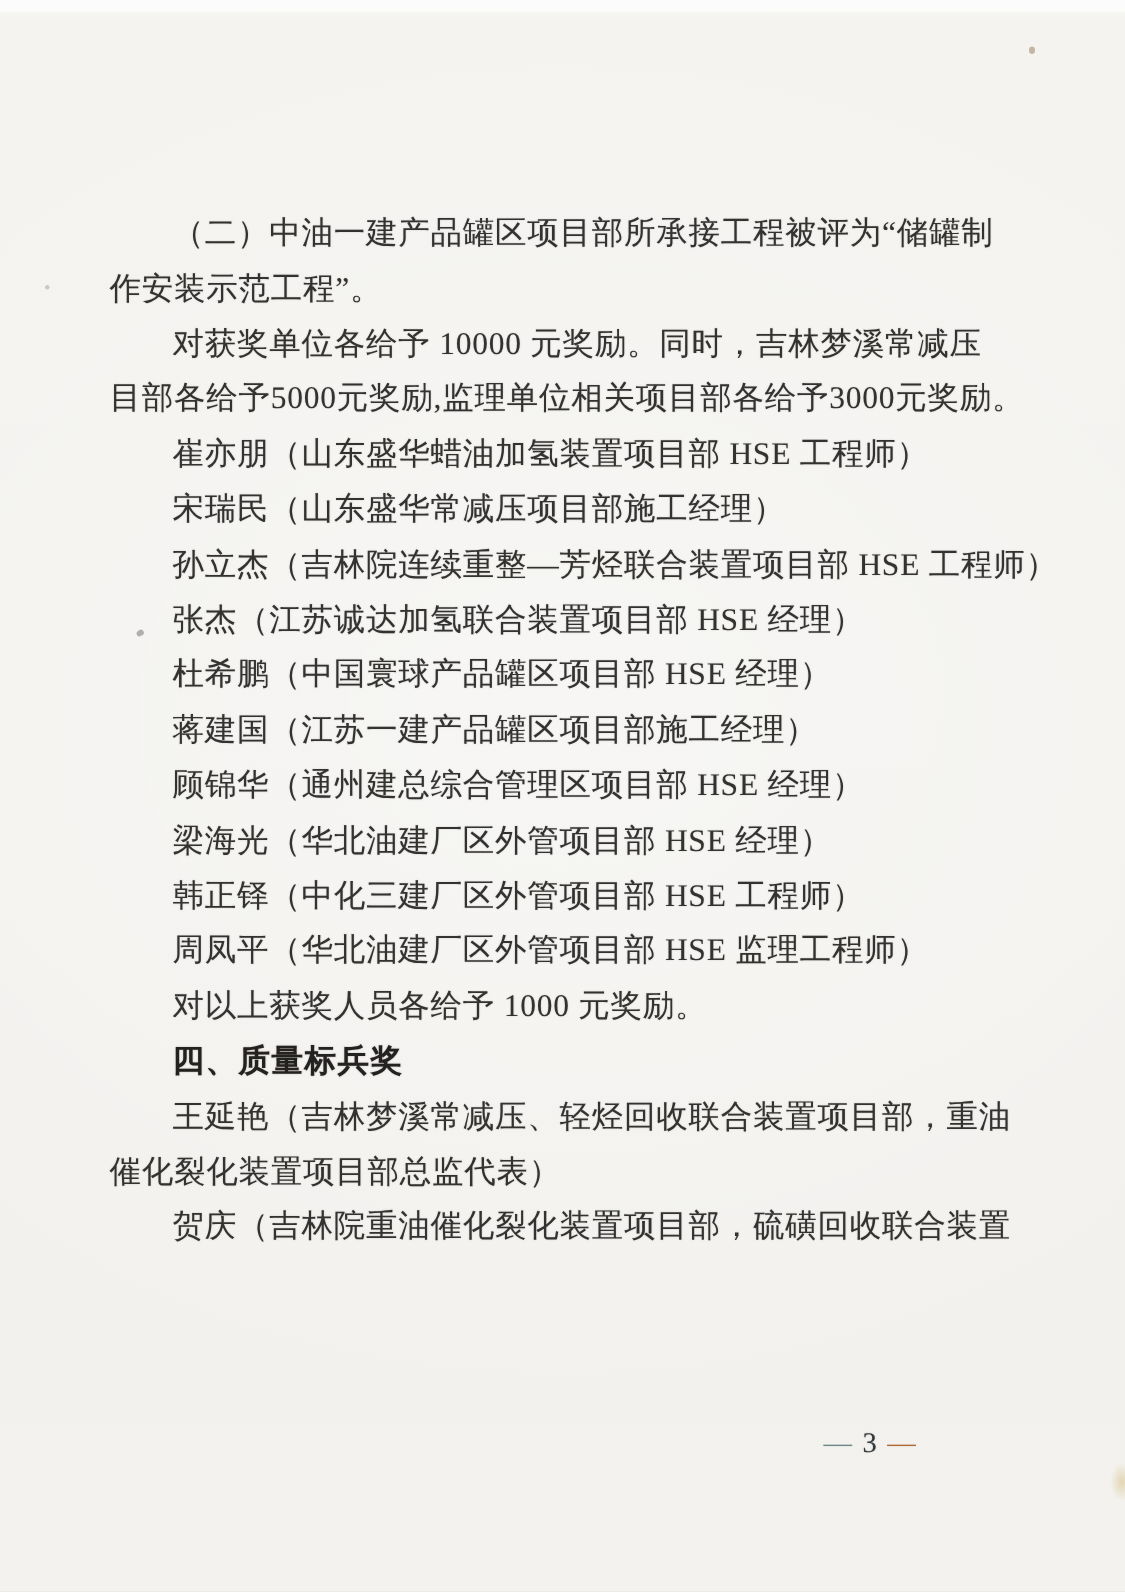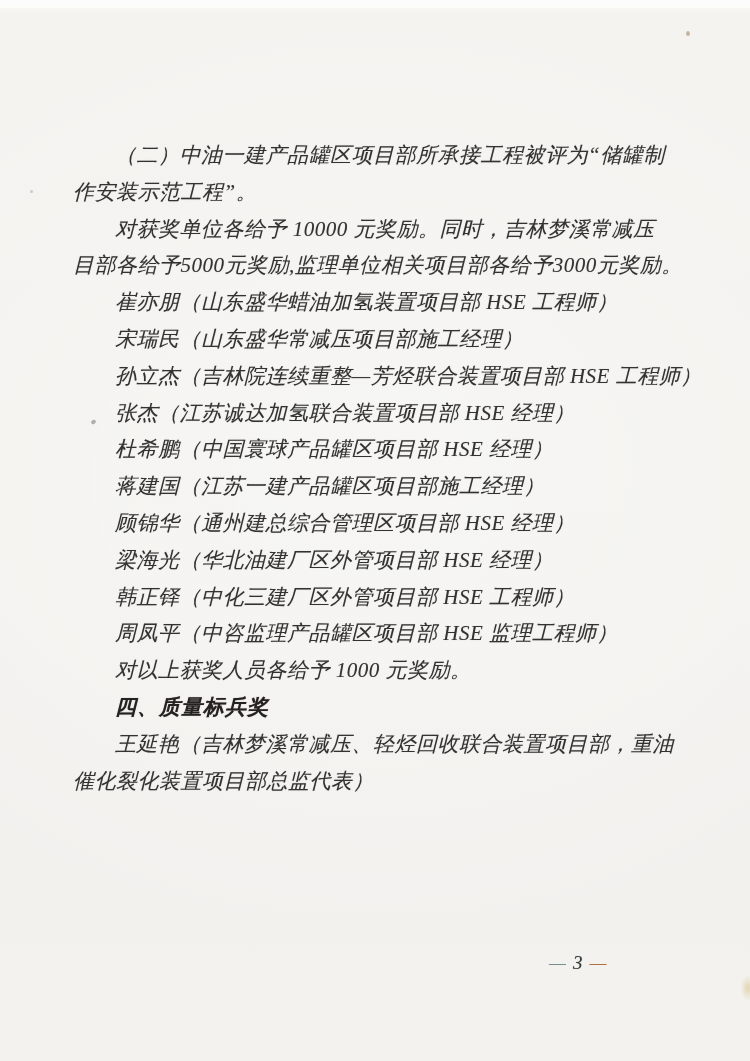--- a/index.html
+++ b/index.html
@@ -13,21 +13,20 @@
     background: #e9e8e5;
   }
   .page {
     position: relative;
     width: 750px;
     height: 1061px;
     background:
       radial-gradient(ellipse 900px 700px at 50% 45%, rgba(255,255,255,0.35), rgba(255,255,255,0) 70%),
       linear-gradient(180deg, #fbfbf9 0px, #f4f3f0 14px, #f3f2ef 300px, #f2f1ee 800px, #f3f2ee 1061px);
     font-family: "Liberation Serif", "DejaVu Serif", serif;
-    font-style: italic;
   }
   
   .page::before {
     content: "";
     position: absolute;
     left: 0; top: 0;
     width: 100%; height: 8px;
     background: #fdfdfc;
     opacity: 0.8;
   }
@@ -112,25 +111,26 @@
       <div class="line">目部各给予5000元奖励,监理单位相关项目部各给予3000元奖励。</div>
       <div class="line indent">崔亦朋（山东盛华蜡油加氢装置项目部 HSE 工程师）</div>
       <div class="line indent">宋瑞民（山东盛华常减压项目部施工经理）</div>
       <div class="line indent">孙立杰（吉林院连续重整—芳烃联合装置项目部 HSE 工程师）</div>
       <div class="line indent">张杰（江苏诚达加氢联合装置项目部 HSE 经理）</div>
       <div class="line indent">杜希鹏（中国寰球产品罐区项目部 HSE 经理）</div>
       <div class="line indent">蒋建国（江苏一建产品罐区项目部施工经理）</div>
       <div class="line indent">顾锦华（通州建总综合管理区项目部 HSE 经理）</div>
       <div class="line indent">梁海光（华北油建厂区外管项目部 HSE 经理）</div>
       <div class="line indent">韩正铎（中化三建厂区外管项目部 HSE 工程师）</div>
-      <div class="line indent">周凤平（中咨监理产品罐区项目部 HSE 监理工程师）</div>
+      <div class="line indent">周凤平（华北油建厂区外管项目部 HSE 监理工程师）</div>
       <div class="line indent">对以上获奖人员各给予 1000 元奖励。</div>
       <div class="line indent heading">四、质量标兵奖</div>
       <div class="line indent">王延艳（吉林梦溪常减压、轻烃回收联合装置项目部，重油</div>
       <div class="line">催化裂化装置项目部总监代表）</div>
+      <div class="line indent">贺庆（吉林院重油催化裂化装置项目部，硫磺回收联合装置</div>
     </div>
 
   <div class="footer">
     <span class="dash-l" style="color: rgb(111, 138, 138);">—</span>
     <span class="pnum" style="color: rgb(51, 57, 58);">3</span>
     <span class="dash-r" style="color: rgb(176, 106, 53);">—</span>
   </div>
 
   <div class="speck speck-1"></div>
   <div class="speck speck-2"></div>

